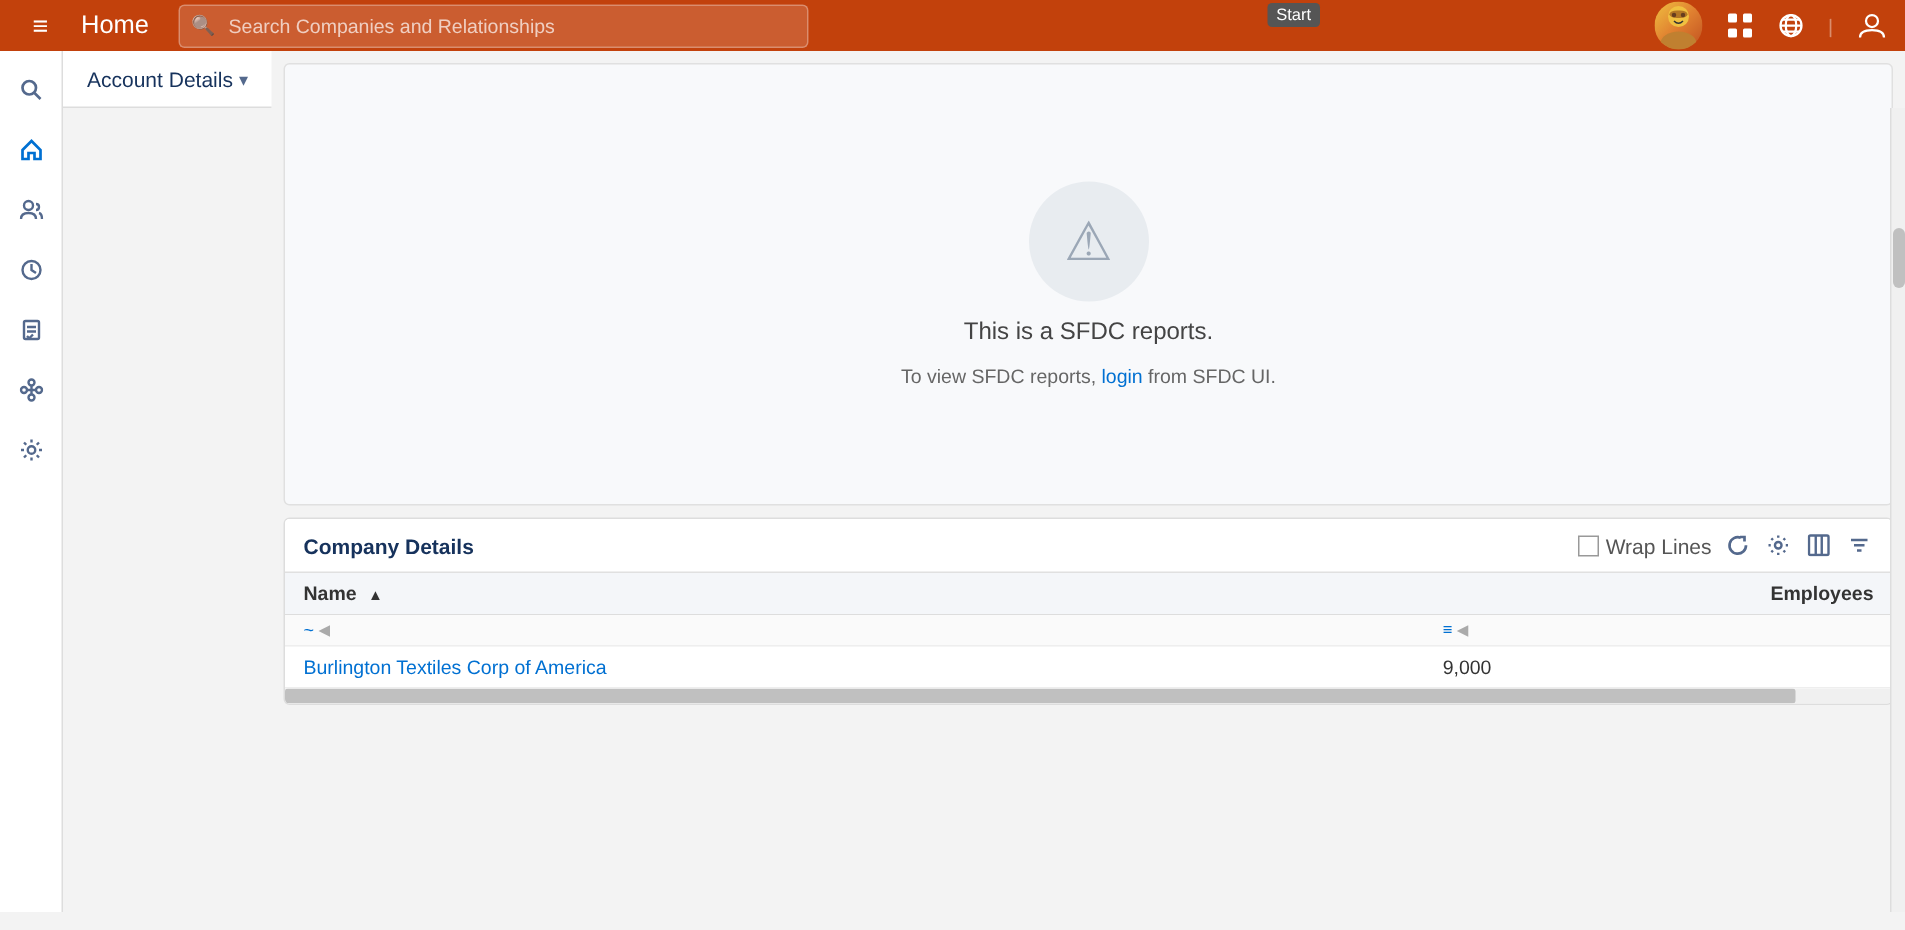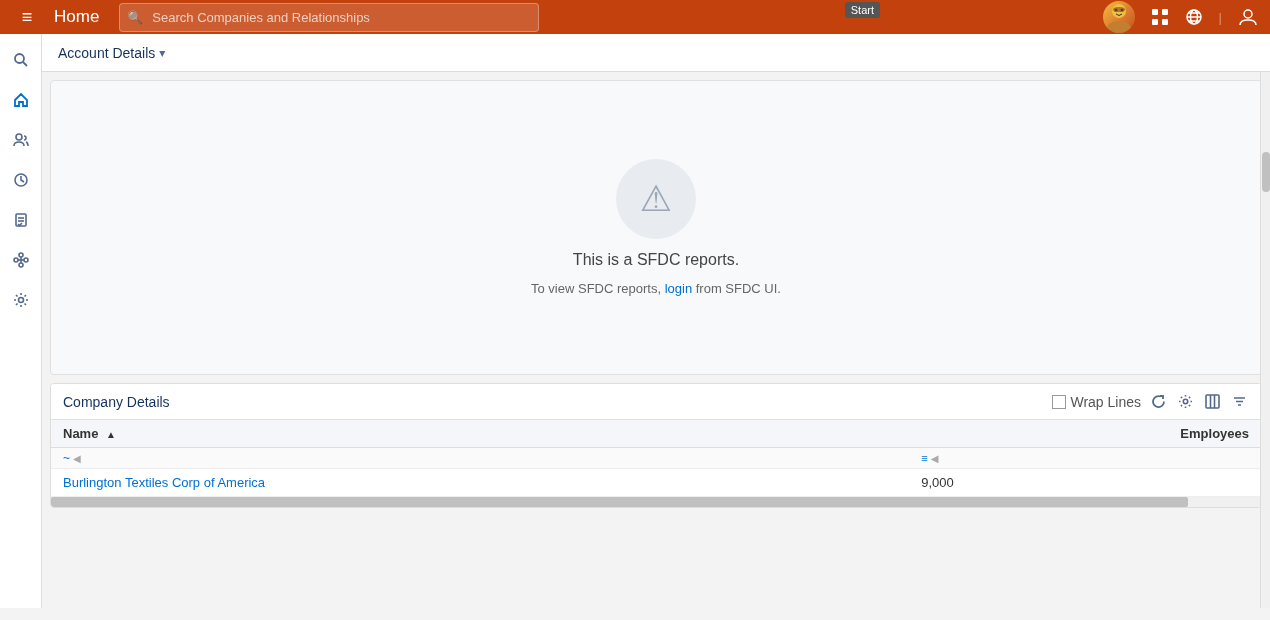--- a/index.html
+++ b/index.html
@@ -130,21 +130,21 @@
       cursor: pointer;
       color: #54698d;
       font-size: 16px;
     }
     .sidebar-item.active { color: #0070d2; }
 
     
     .content-area {
       flex: 1;
       display: flex;
-      flex-direction: column;
+      flex-direction: row;
       overflow: hidden;
       background: #f3f3f3;
     }
 
     
     .header-bar {
       background: #fff;
       border-bottom: 1px solid #ddd;
       padding: 0 16px;
       height: 38px;
@@ -221,21 +221,21 @@
     }
     .company-panel-header {
       display: flex;
       align-items: center;
       padding: 8px 12px;
       border-bottom: 1px solid #e0e0e0;
       background: #fff;
     }
     .company-panel-title {
       font-size: 14px;
-      font-weight: 400;
+      font-weight: 700;
       color: #16325c;
       flex: 1;
     }
     .panel-controls {
       display: flex;
       align-items: center;
       gap: 8px;
     }
     .wrap-lines-check {
       display: flex;

